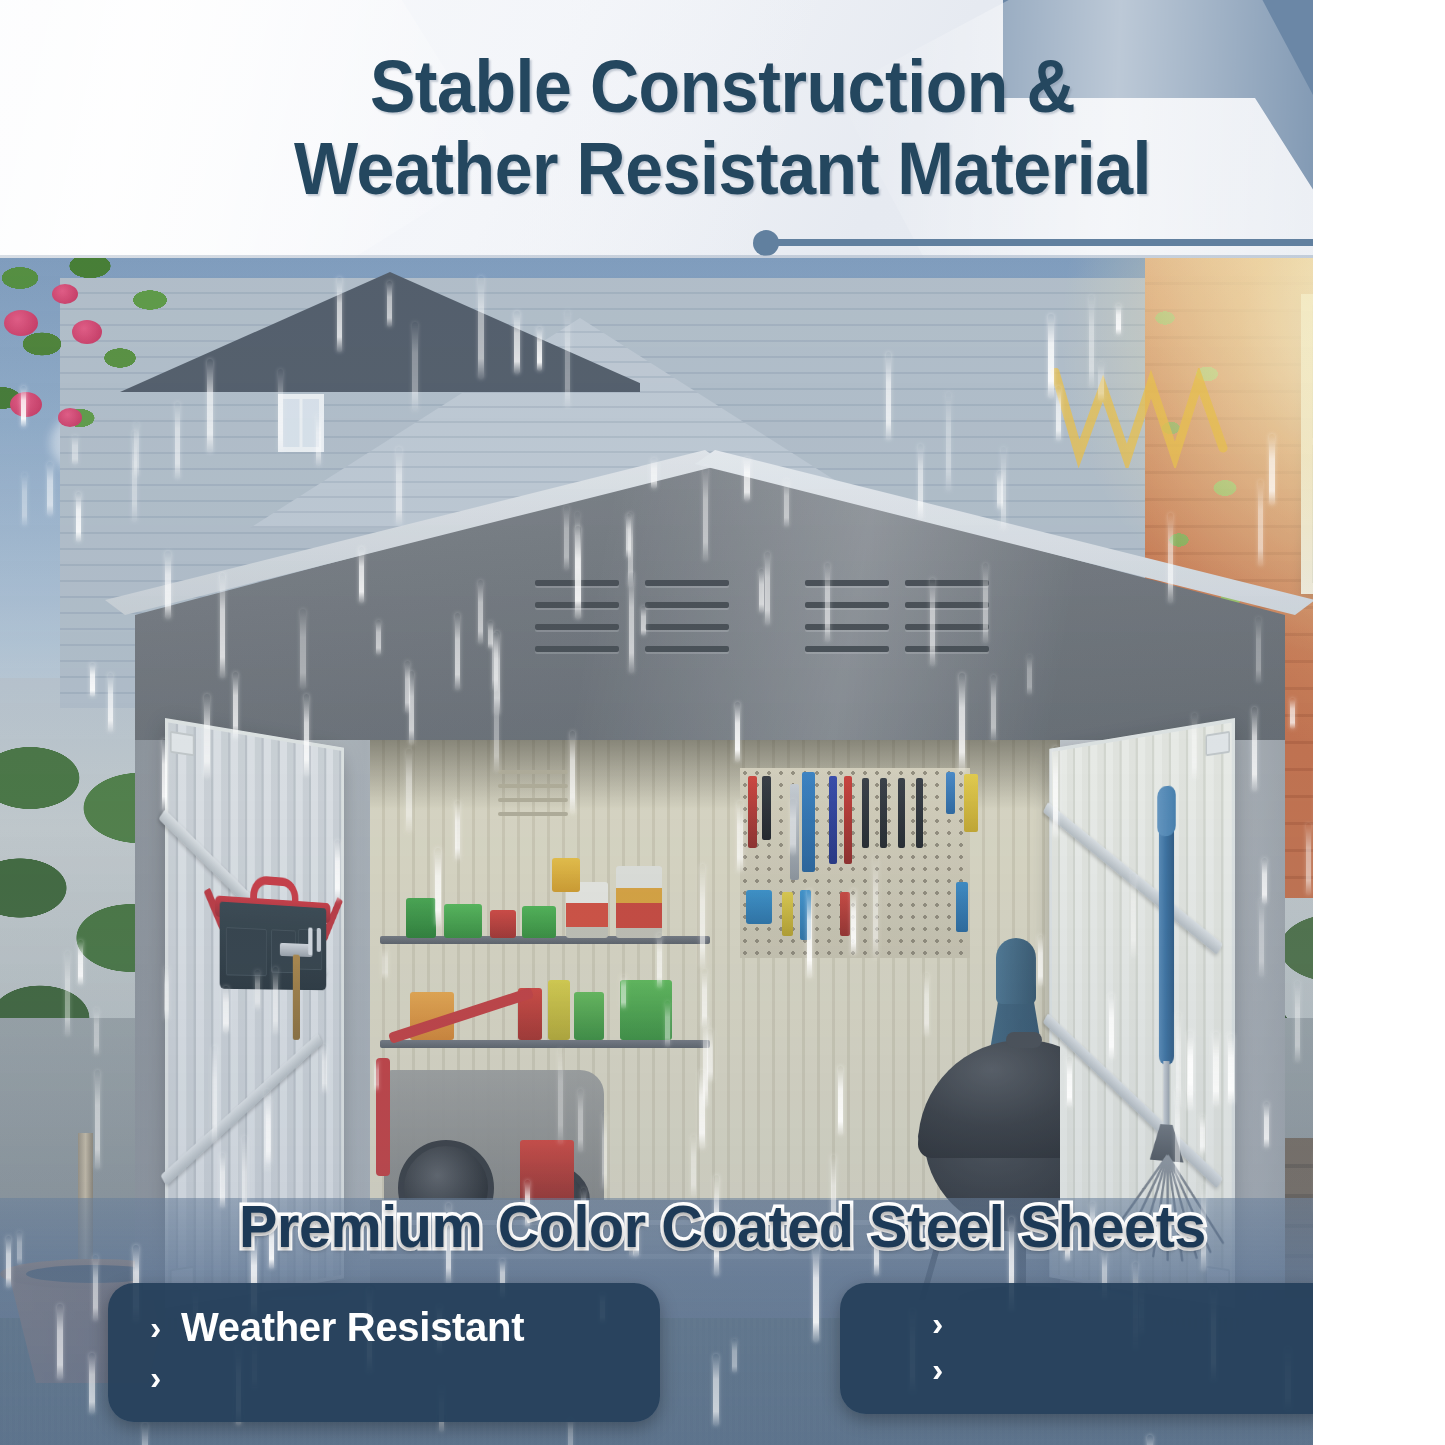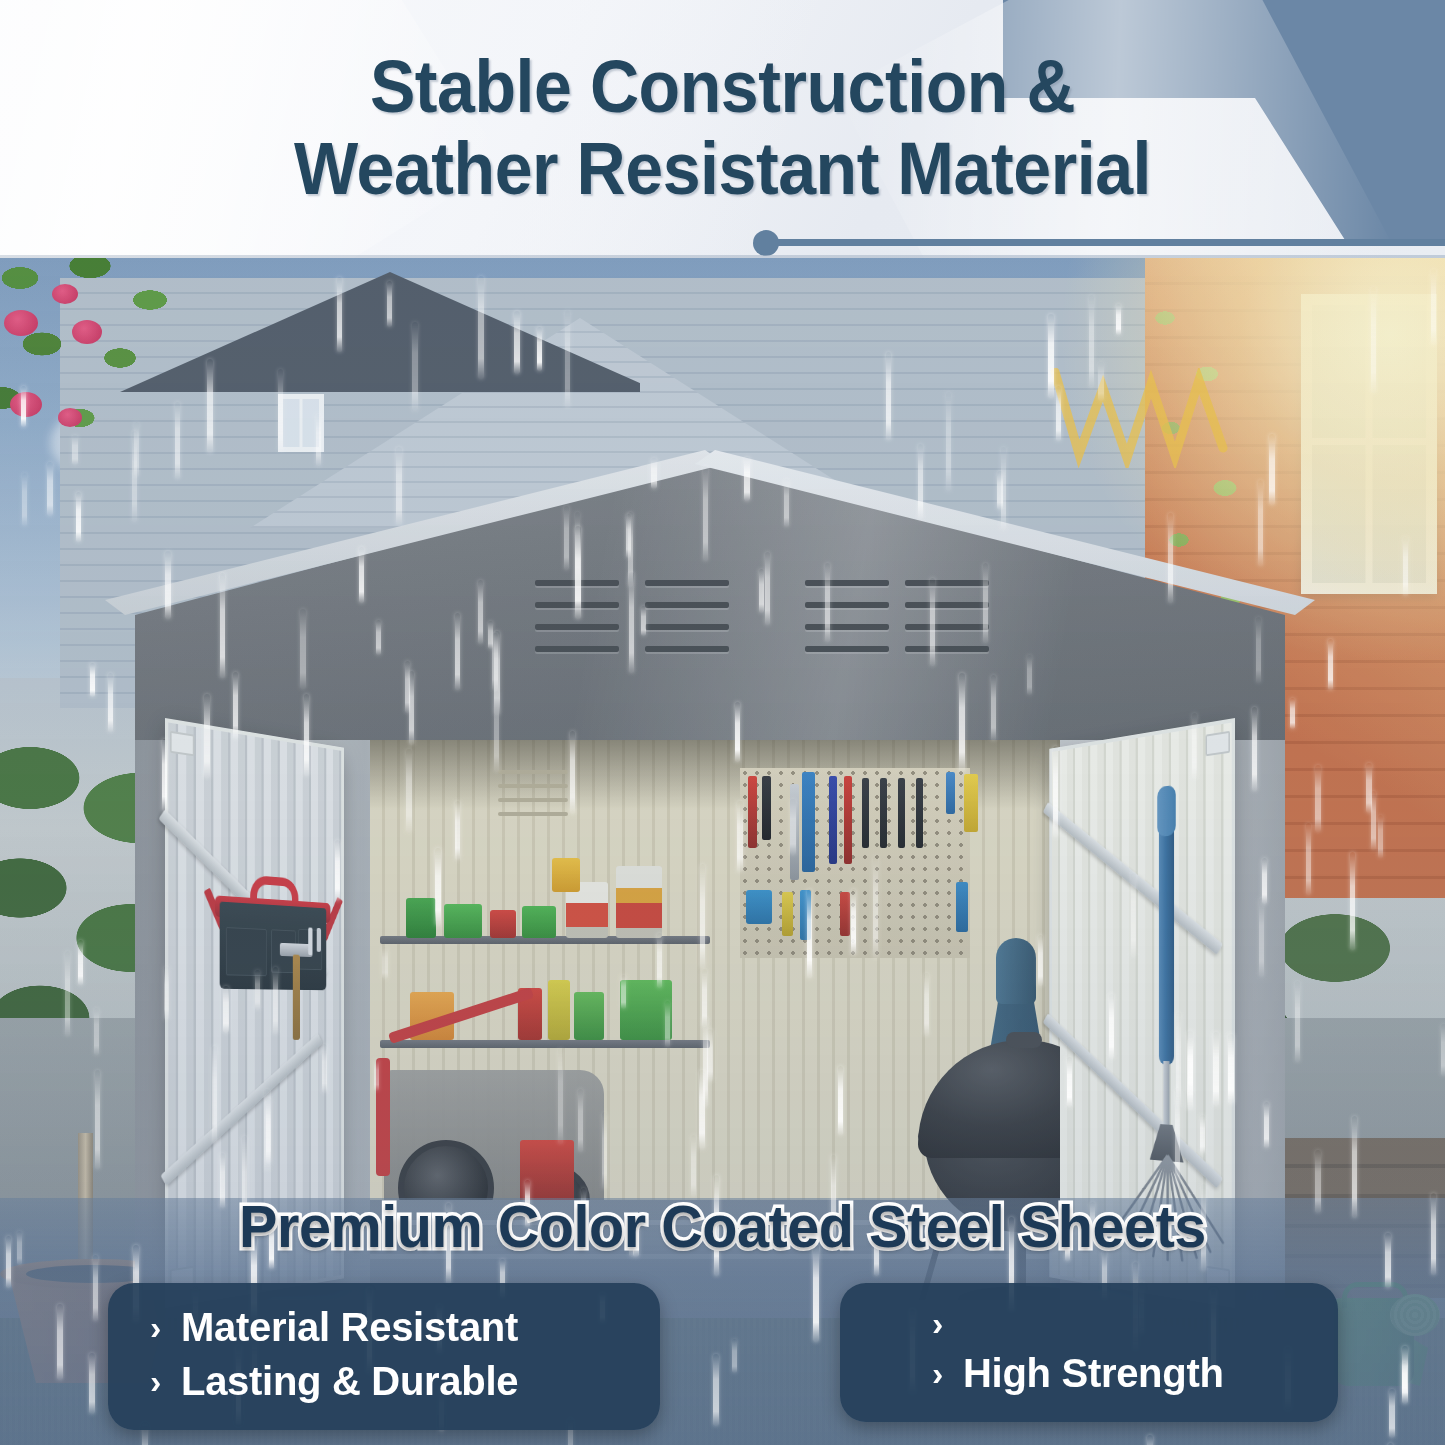--- a/index.html
+++ b/index.html
@@ -1,19 +1,19 @@
 <!DOCTYPE html>
 <html><head>
 <meta charset="utf-8">
 <style>
   * { margin:0; padding:0; box-sizing:border-box; }
   html,body { width:1445px; height:1445px; overflow:hidden; background:#ffffff; }
   body { font-family:"Liberation Sans", sans-serif; }
 
-  #poster { position:relative; width:1445px; height:1445px; overflow:hidden; }
+  #poster { position:relative; width:1313px; height:1445px; overflow:hidden; }
 
   
   .header {
     position:absolute; left:0; top:0; width:1445px; height:258px;
     background:linear-gradient(118deg,#ffffff 0%,#f2f4f8 38%,#e6eaf1 62%,#e9edf3 100%);
     overflow:hidden;
   }
   .hdr-accent-blue {
     position:absolute; right:0; top:0; width:520px; height:240px;
     background:#6b87a6;
@@ -979,31 +979,29 @@
         <div class="drop" style="left:1431px;top:11px;height:76px;width:5px;opacity:0.47;"></div>
         <div class="drop" style="left:435px;top:590px;height:78px;width:6px;opacity:0.82;"></div>
       </div>
   </div>
 
   <div class="steel-title">Premium Color Coated Steel Sheets</div>
 
   <div class="feature-box fb-left">
     <div class="feature-row">
       <span class="chev">›</span>
-      <span>Material Resistant</span>
+      <span>Weather Resistant</span>
     </div>
     <div class="feature-row">
       <span class="chev">›</span>
-      <span>Lasting &amp; Durable</span>
     </div>
   </div>
 
   <div class="feature-box fb-right">
     <div class="feature-row">
       <span class="chev">›</span>
     </div>
     <div class="feature-row">
       <span class="chev">›</span>
-      <span>High Strength</span>
     </div>
   </div>
 
 </div>
 
 </body></html>

